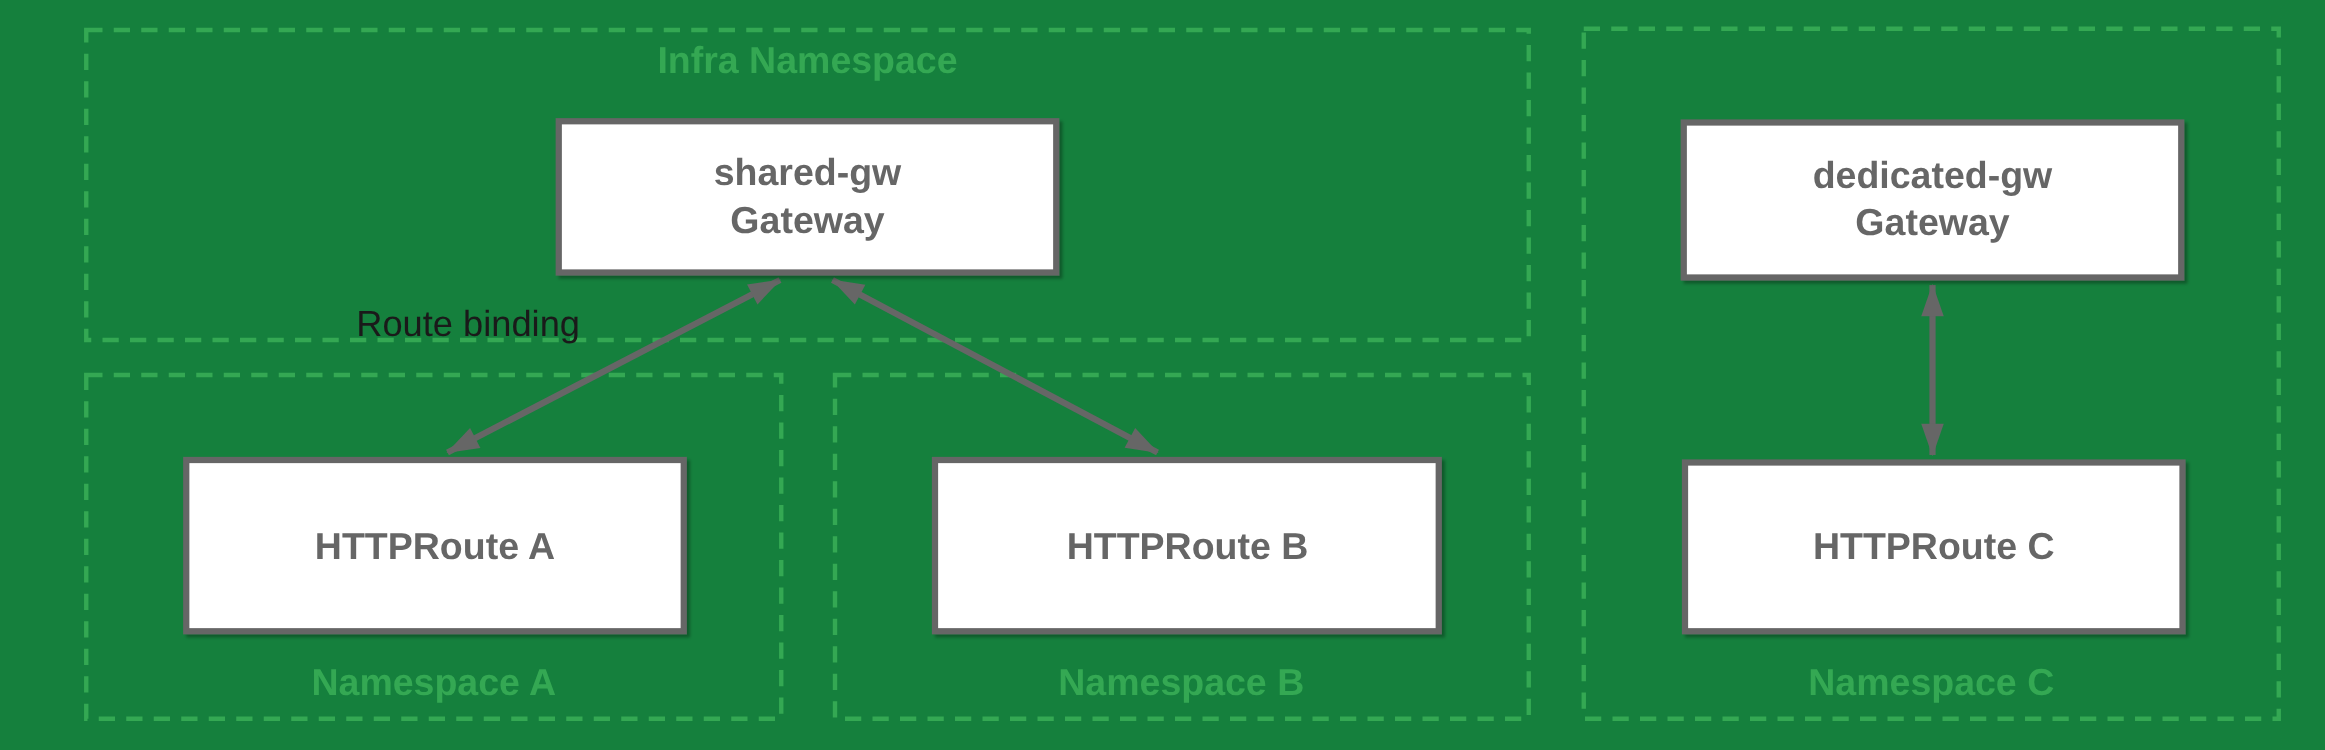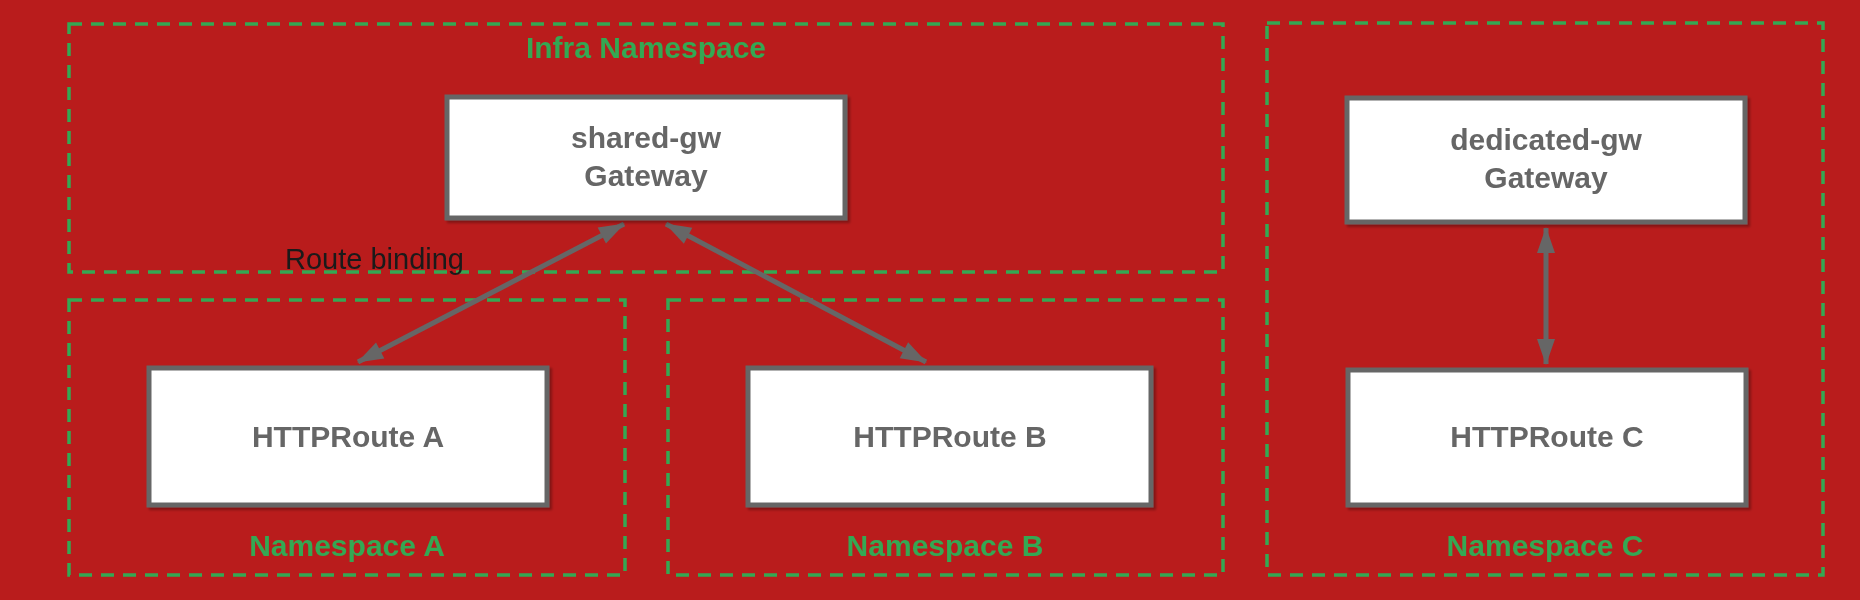--- a/index.html
+++ b/index.html
@@ -1,16 +1,16 @@
 <!DOCTYPE html>
 <html><head>
 <meta charset="utf-8">
 <style>
   html,body{margin:0;padding:0;background:#ffffff;}
-  .stage{position:relative;width:1860px;height:600px;background:#b91c1c;overflow:hidden;
+  .stage{position:relative;width:1860px;height:600px;background:#15803d;overflow:hidden;
          font-family:"Liberation Sans", sans-serif;}
   svg{display:block;}
   text{font-family:"Liberation Sans", sans-serif;}
   .ns-title{font-size:30px;font-weight:bold;}
   .node-label{font-size:30px;font-weight:bold;}
   .annot{font-size:29px;font-weight:400;}
 </style>
 </head>
 <body>
 

